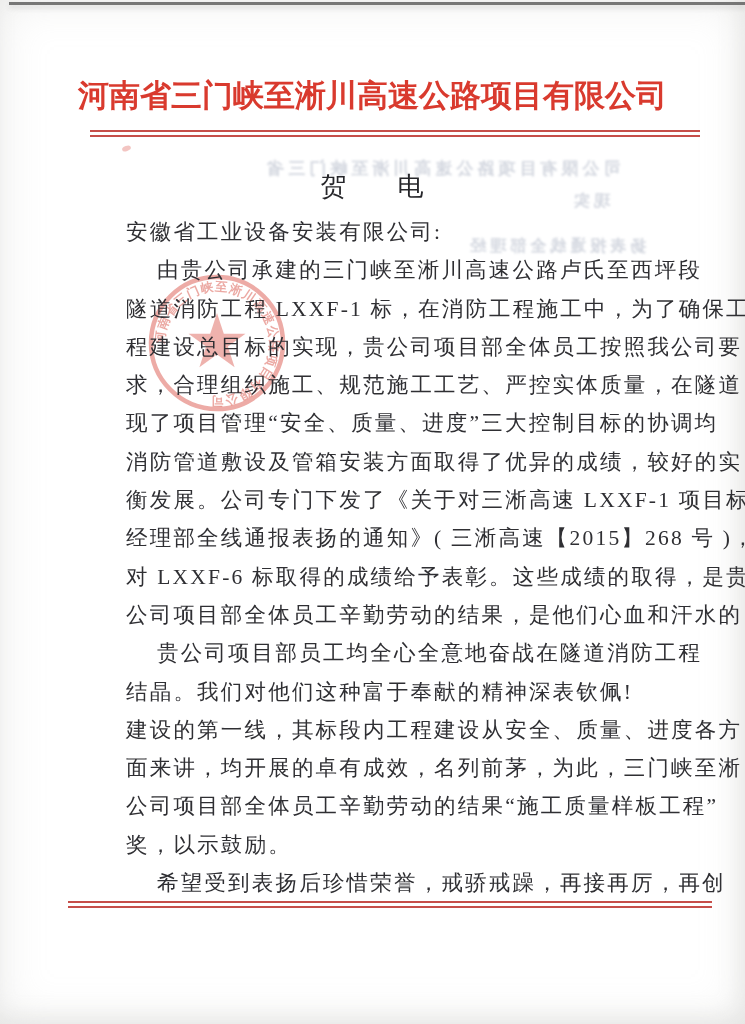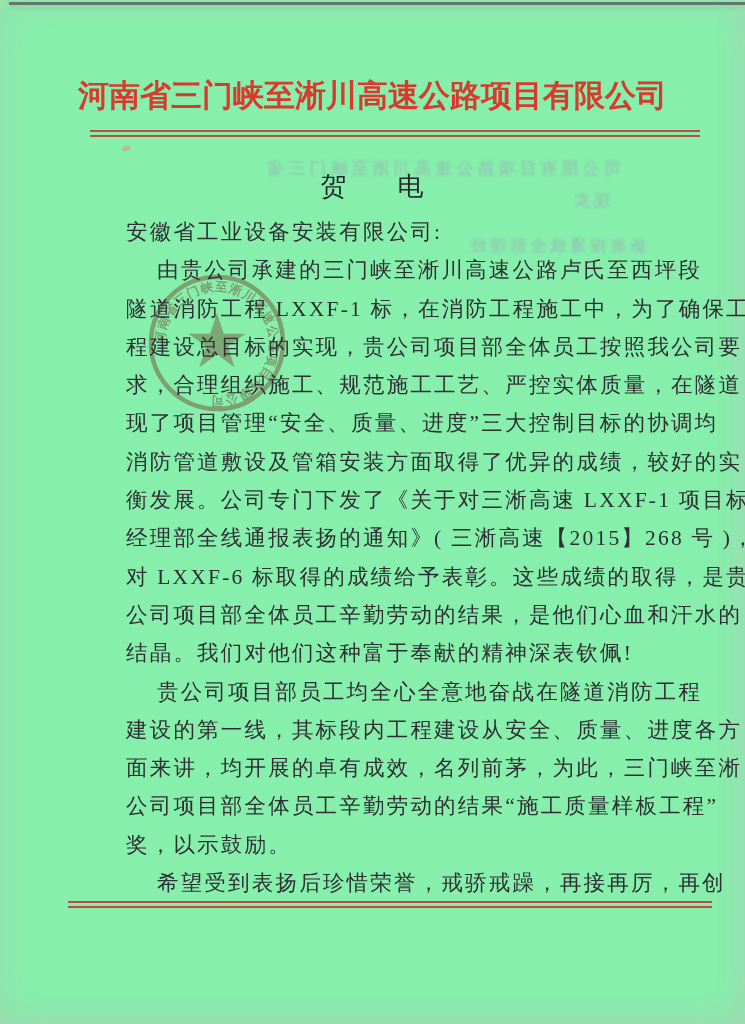--- a/index.html
+++ b/index.html
@@ -1,19 +1,19 @@
 <!DOCTYPE html>
 <html><head>
 <meta charset="utf-8">
 <style>
   * { margin:0; padding:0; box-sizing:border-box; }
   html,body { background:#e9e9e7; }
   .page {
     position:relative; width:745px; height:1024px;
-    background:#86efac; overflow:hidden;
+    background:#ffffff; overflow:hidden;
     font-family:"Liberation Serif","DejaVu Serif",serif;
     box-shadow: inset 0 0 45px rgba(190,190,185,.28), inset -6px -8px 20px rgba(200,200,196,.25);
     padding-left: 21px;
   }
   .scan-edge-top {
     position:absolute; top:2px; left:9px; right:0; height:3px;
     background:#616161; opacity:.85;
     box-shadow:0 3px 5px rgba(130,130,130,.30);
   }
   .letterhead {
@@ -91,22 +91,22 @@
       <div class="line indent">由贵公司承建的三门峡至淅川高速公路卢氏至西坪段</div>
       <div class="line">隧道消防工程 LXXF-1 标，在消防工程施工中，为了确保工</div>
       <div class="line">程建设总目标的实现，贵公司项目部全体员工按照我公司要</div>
       <div class="line">求，合理组织施工、规范施工工艺、严控实体质量，在隧道</div>
       <div class="line">现了项目管理“安全、质量、进度”三大控制目标的协调均</div>
       <div class="line">消防管道敷设及管箱安装方面取得了优异的成绩，较好的实</div>
       <div class="line">衡发展。公司专门下发了《关于对三淅高速 LXXF-1 项目标</div>
       <div class="line">经理部全线通报表扬的通知》( 三淅高速【2015】268 号 )，</div>
       <div class="line">对 LXXF-6 标取得的成绩给予表彰。这些成绩的取得，是贵</div>
       <div class="line">公司项目部全体员工辛勤劳动的结果，是他们心血和汗水的</div>
+      <div class="line indent">贵公司项目部员工均全心全意地奋战在隧道消防工程</div>
       <div class="line">结晶。我们对他们这种富于奉献的精神深表钦佩!</div>
-      <div class="line indent">贵公司项目部员工均全心全意地奋战在隧道消防工程</div>
       <div class="line">建设的第一线，其标段内工程建设从安全、质量、进度各方</div>
       <div class="line">面来讲，均开展的卓有成效，名列前茅，为此，三门峡至淅</div>
       <div class="line">公司项目部全体员工辛勤劳动的结果“施工质量样板工程”</div>
       <div class="line">奖，以示鼓励。</div>
       <div class="line indent">希望受到表扬后珍惜荣誉，戒骄戒躁，再接再厉，再创</div>
     </div>
 
   <div class="rule rule-bottom"></div>
 
 </div>

